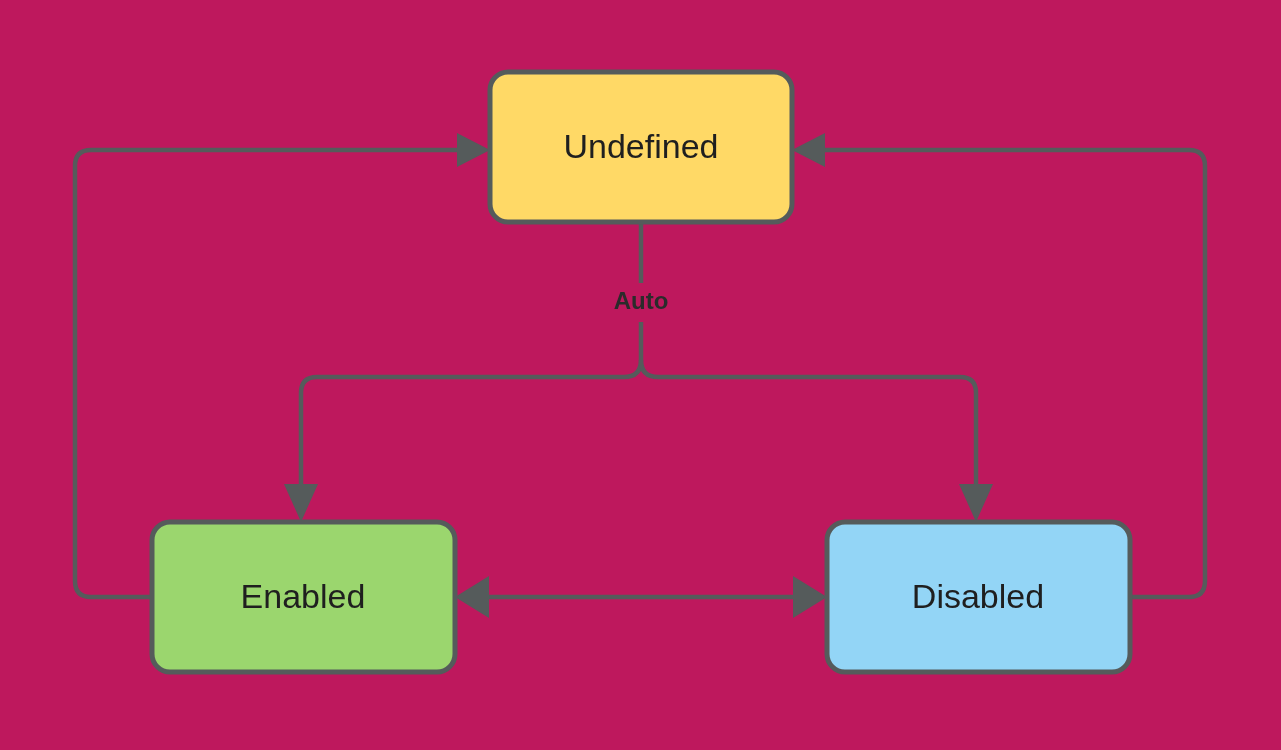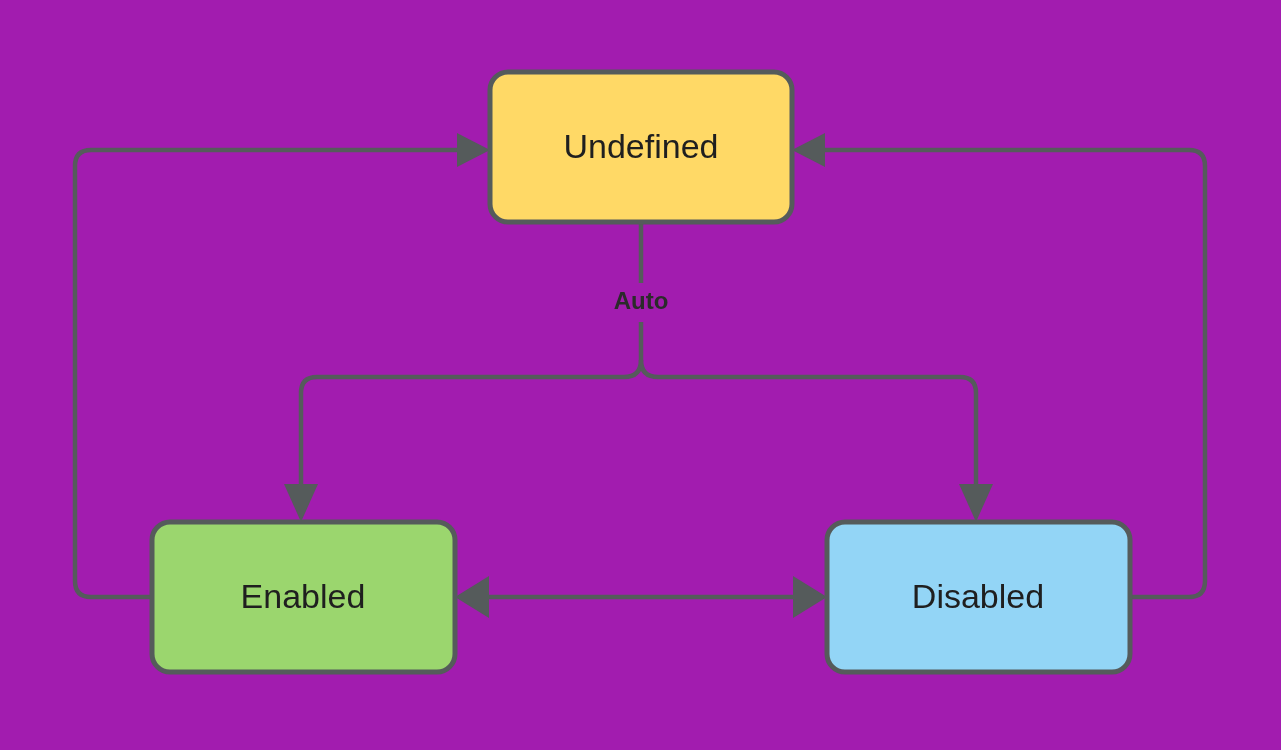--- a/index.html
+++ b/index.html
@@ -11,21 +11,21 @@
   body {
     width: 1281px;
     height: 750px;
     overflow: hidden;
     font-family: "Liberation Sans", sans-serif;
   }
   #diagram-root {
     position: relative;
     width: 1281px;
     height: 750px;
-    background: #a21caf;
+    background: #be185d;
   }
   svg#diagram-canvas {
     position: absolute;
     top: 0;
     left: 0;
     width: 1281px;
     height: 750px;
     display: block;
   }
   .node-shape {

